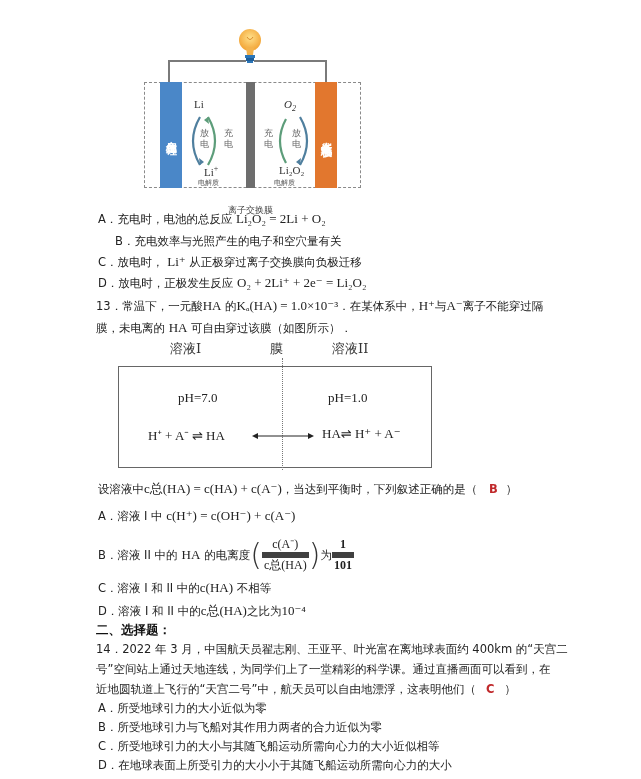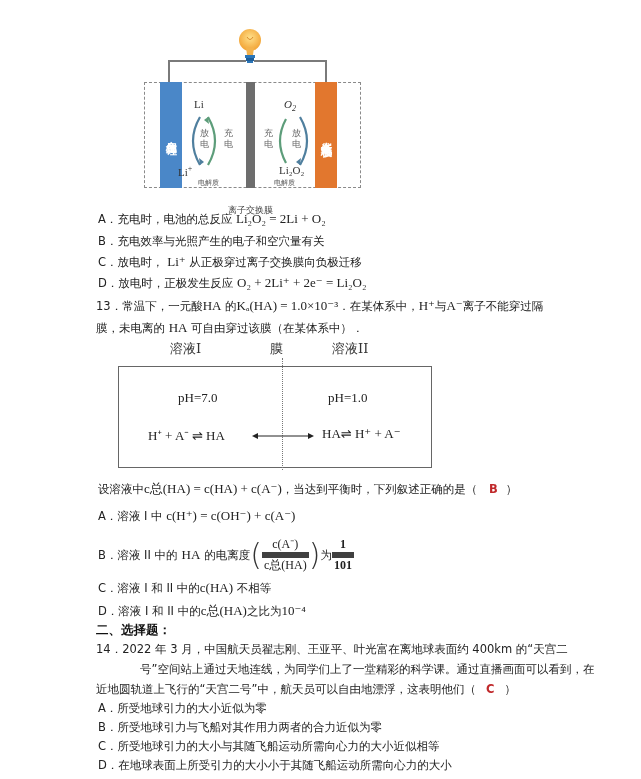--- a/index.html
+++ b/index.html
@@ -66,21 +66,21 @@
 
   <div class="electrode" style="left:20px;background:#4a87c8;">
     <span style="writing-mode:vertical-rl;letter-spacing:2px;">金属锂</span>
   </div>
   <div class="electrode" style="left:106px;width:9px;background:#6d6d6d;"></div>
   <div class="electrode" style="left:175px;background:#e2772e;font-size:11px;">
     <span style="writing-mode:vertical-rl;letter-spacing:1px;">光催化电极</span>
   </div>
 
   <span class="ion" style="left:54px;top:78px;">Li</span>
-  <span class="ion" style="left:38px;top:146px;"><span>Li</span><sup>+</sup></span>
+  <span class="ion" style="left:64px;top:146px;"><span>Li</span><sup>+</sup></span>
   <svg class="abs" style="left:46px;top:95px;" width="36" height="52">
     <path d="M14 2 Q0 26 14 50" stroke="#4f7f9e" stroke-width="2.2" fill="none"></path>
     <path d="M14 50 l-1 -7 l5 4 z" fill="#4f7f9e"></path>
     <path d="M22 2 Q36 26 22 50" stroke="#5d9d7a" stroke-width="2.2" fill="none"></path>
     <path d="M22 2 l1 7 l-5 -4 z" fill="#5d9d7a"></path>
   </svg>
   <span class="small-cn" style="left:60px;top:108px;width:10px;">放电</span>
   <span class="small-cn" style="left:84px;top:108px;width:10px;">充电</span>
   <span class="tiny" style="left:58px;top:158px;">电解质</span>
 
@@ -95,41 +95,41 @@
   <span class="small-cn" style="left:152px;top:108px;width:10px;">放电</span>
   <span class="tiny" style="left:134px;top:158px;">电解质</span>
 
   <span class="abs" style="left:88px;top:184px;font-size:9px;color:#444;font-family:'DejaVu Serif',serif;">离子交换膜</span>
 </div>
 
 <div class="line" style="top:211px;">
   <span>A．</span><span>充电时，电池的总反应</span>
   <span class="math">Li₂O₂ = 2Li + O₂</span>
 </div>
-<div class="line" style="top:233px;">
+<div class="line" style="top:233px;margin-left:17px;">
   <span>B．</span><span>充电效率与光照产生的电子和空穴量有关</span>
 </div>
 <div class="line" style="top:254px;">
   <span>C．</span><span>放电时，</span>
   <span class="math">Li⁺</span>
   <span>从正极穿过离子交换膜向负极迁移</span>
 </div>
 <div class="line" style="top:275px;">
   <span>D．</span><span>放电时，正极发生反应</span>
   <span class="math">O₂ + 2Li⁺ + 2e⁻ = Li₂O₂</span>
 </div>
 
 <div class="line" style="top:298px;left:96px;">
   <span>13．常温下，一元酸</span><span class="math">HA</span>
   <span>的</span><span class="math">Kₐ(HA) = 1.0×10⁻³</span><span>．在某体系中，</span><span class="math">H⁺</span><span>与</span><span class="math">A⁻</span><span>离子不能穿过隔</span>
 </div>
 <div class="line" style="top:320px;left:96px;">
   <span>膜，未电离的</span>
   <span class="math">HA</span>
-  <span>可自由穿过该膜（在某体系中）．</span>
+  <span>可自由穿过该膜（如图所示）．</span>
 </div>
 
 <div id="membrane">
   <span class="head" style="left:52px;">溶液I</span>
   <span class="head" style="left:152px;">膜</span>
   <span class="head" style="left:214px;">溶液II</span>
   <div class="box"></div>
   <div class="dash"></div>
   <span class="txt" style="left:60px;top:50px;">pH=7.0</span>
   <span class="txt" style="left:210px;top:50px;">pH=1.0</span>
@@ -170,20 +170,20 @@
 <div class="line" style="top:580px;">
   <span>C．</span><span>溶液 I 和 II 中的</span><span class="math">c(HA)</span>
   <span>不相等</span>
 </div>
 <div class="line" style="top:603px;">
   <span>D．</span><span>溶液 I 和 II 中的</span><span class="math">c总(HA)</span><span>之比为</span><span class="math">10⁻⁴</span>
 </div>
 
 <div class="section-title">二、选择题：</div>
 <div class="line" style="top:641px;left:96px;">14．2022 年 3 月，中国航天员翟志刚、王亚平、叶光富在离地球表面约 400km 的“天宫二</div>
-<div class="line" style="top:661px;left:96px;margin-left:44px;">号”空间站上通过天地连线，为同学们上了一堂精彩的科学课。通过直播画面可以看到，在</div>
+<div class="line" style="top:661px;left:96px;">号”空间站上通过天地连线，为同学们上了一堂精彩的科学课。通过直播画面可以看到，在</div>
 <div class="line" style="top:681px;left:96px;">
   <span>近地圆轨道上飞行的“天宫二号”中，航天员可以自由地漂浮，这表明他们（</span><span class="answer" style="padding:0 10px;color:#c0282a;">C</span><span>）</span>
 </div>
 <div class="line" style="top:700px;">A．所受地球引力的大小近似为零</div>
 <div class="line" style="top:719px;">B．所受地球引力与飞船对其作用力两者的合力近似为零</div>
 <div class="line" style="top:738px;">C．所受地球引力的大小与其随飞船运动所需向心力的大小近似相等</div>
 <div class="line" style="top:757px;">D．在地球表面上所受引力的大小小于其随飞船运动所需向心力的大小</div>
 
 </body></html>

